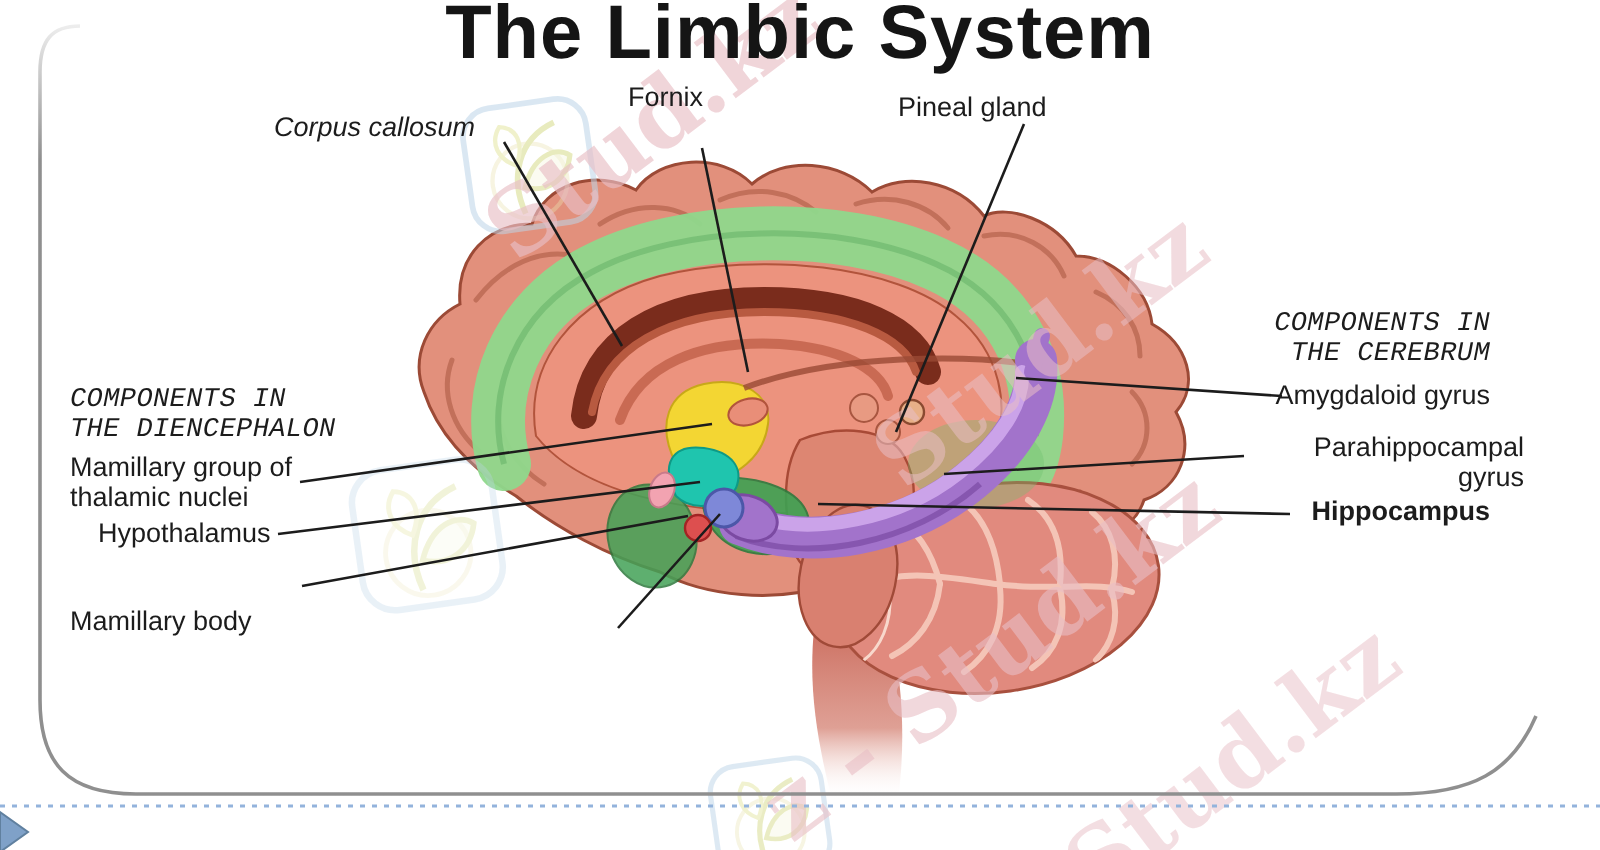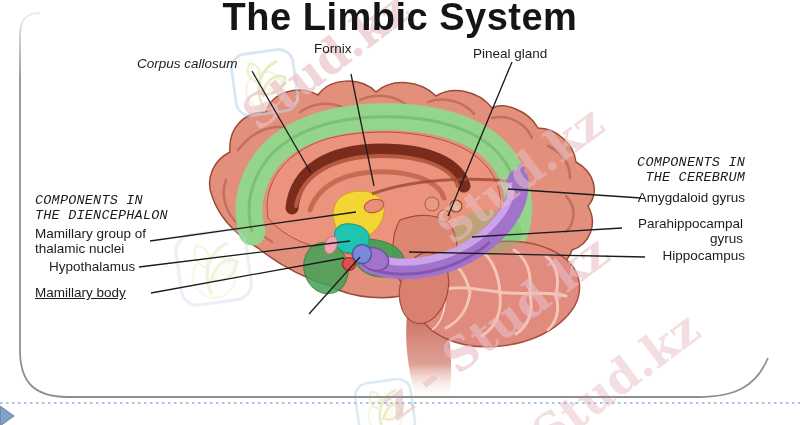--- a/index.html
+++ b/index.html
@@ -149,28 +149,28 @@
 
   <path d="M40,13 C26,13 20,20 20,36 L20,350 C20,382 34,397 68,397 L698,397 C736,397 756,386 768,358" fill="none" stroke="url(#frameFade)" stroke-width="1.8"></path>
   <line x1="0" y1="403" x2="800" y2="403" stroke="#93b3dc" stroke-width="1.6" stroke-dasharray="2.5 3.5"></line>
   <path d="M0,406 L14,416 L0,426 Z" fill="#7fa1c8" stroke="#60809f" stroke-width="1"></path>
 </svg>
 
   <div class="title">The Limbic System</div>
 
   <div class="lbl" style="left:137px;top:57px;font-style:italic;">Corpus callosum</div>
   <div class="lbl" style="left:314px;top:42px;">Fornix</div>
-  <div class="lbl" style="left:473px;top:47px;">Pineal gland</div>
+  <div class="lbl" style="left:449px;top:47px;">Pineal gland</div>
 
   <div class="lbl it r" style="right:55px;top:156px;">COMPONENTS IN
 THE CEREBRUM</div>
   <div class="lbl r" style="right:55px;top:191px;">Amygdaloid gyrus</div>
-  <div class="lbl r" style="right:57px;top:217px;margin-left:28px;">Parahippocampal
+  <div class="lbl r" style="right:38px;top:217px;margin-left:28px;">Parahippocampal
 gyrus</div>
-  <div class="lbl r" style="right:55px;top:249px;">Hippocampus</div>
+  <div class="lbl r" style="right:55px;top:249px;font-weight:bold;">Hippocampus</div>
 
   <div class="lbl it" style="left:35px;top:194px;">COMPONENTS IN
 THE DIENCEPHALON</div>
   <div class="lbl" style="left:35px;top:227px;">Mamillary group of
 thalamic nuclei</div>
   <div class="lbl" style="left:49px;top:260px;">Hypothalamus</div>
-  <div class="lbl" style="left:35px;top:286px;text-decoration:underline;">Mamillary body</div>
+  <div class="lbl" style="left:35px;top:304px;">Mamillary body</div>
 </div>
 
 </body></html>

